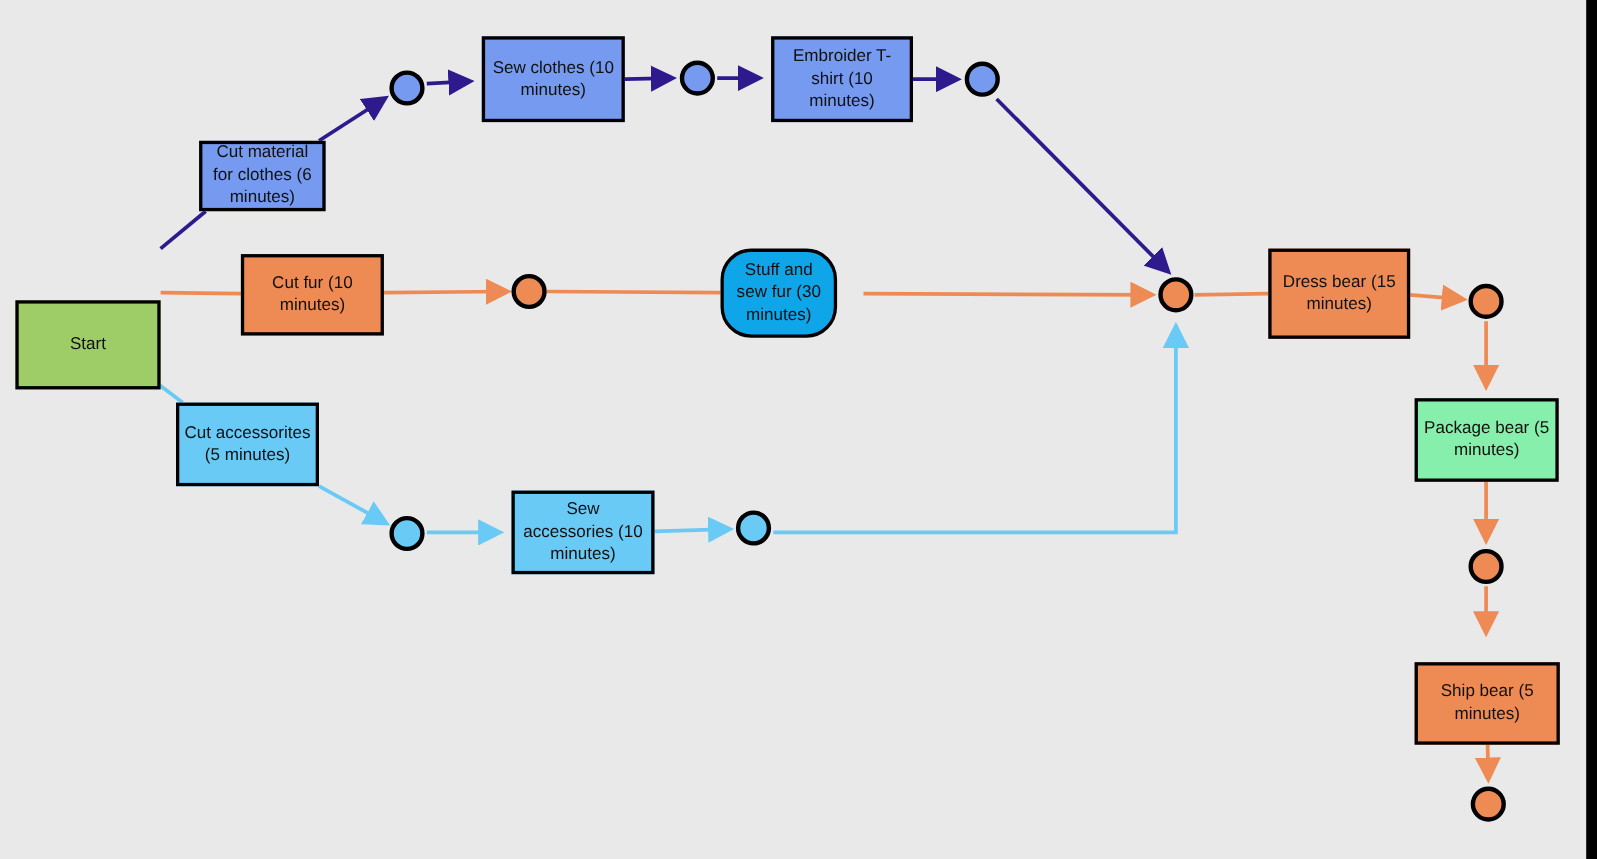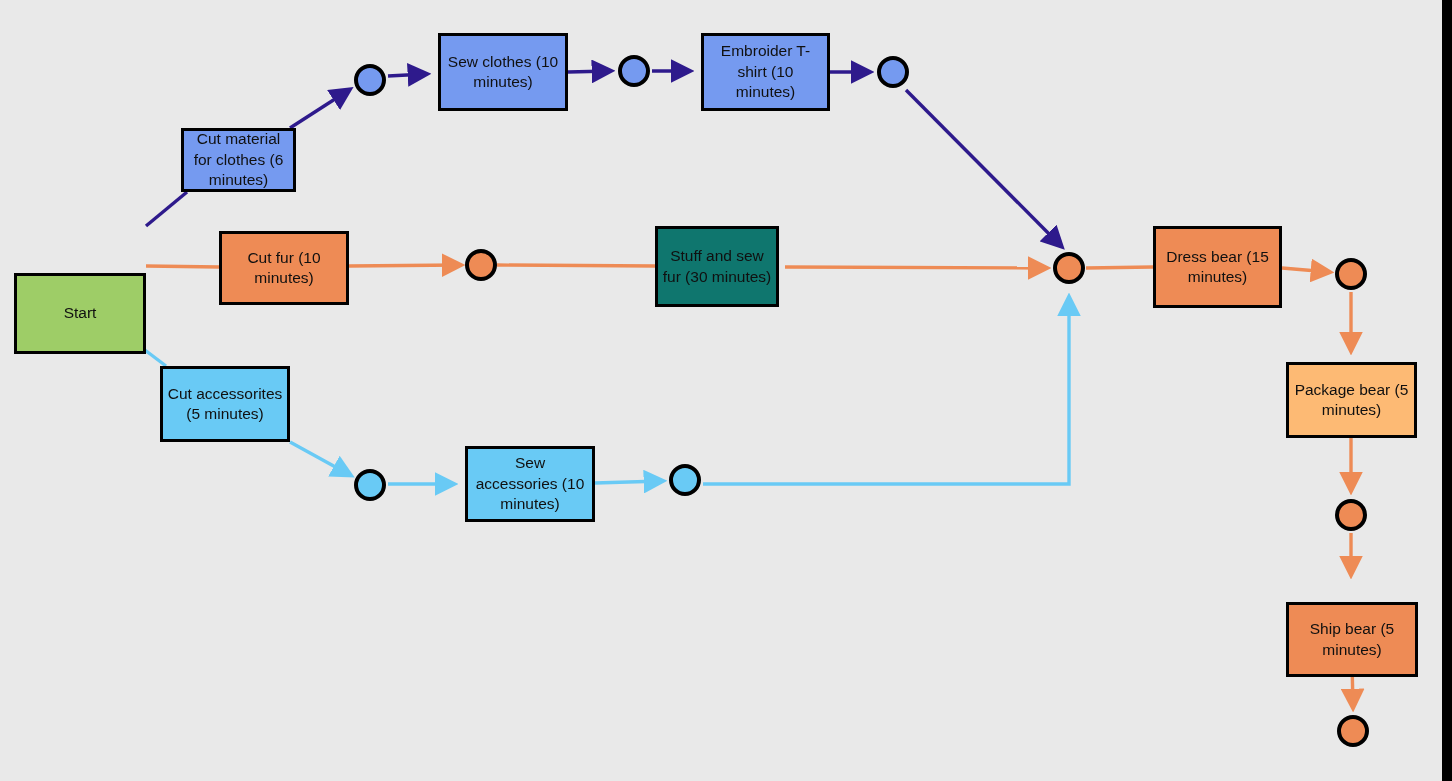--- a/index.html
+++ b/index.html
@@ -66,27 +66,27 @@
         </div>
         <div class="node" style="left: 438px; top: 33px; width: 130px; height: 78px; background: rgb(117, 154, 240);">
           <span>Sew clothes (10 minutes)</span>
         </div>
         <div class="node" style="left: 701px; top: 33px; width: 129px; height: 78px; background: rgb(117, 154, 240);">
           <span>Embroider T-shirt (10 minutes)</span>
         </div>
         <div class="node" style="left: 219px; top: 231px; width: 130px; height: 74px; background: rgb(238, 139, 85); justify-content: flex-end;">
           <span>Cut fur (10 minutes)</span>
         </div>
-        <div class="node" style="left: 655px; top: 226px; width: 124px; height: 81px; background: #0f766e;">
+        <div class="node" style="left: 655px; top: 226px; width: 106px; height: 81px; background: #0ea5e9; border-radius: 28px;">
           <span>Stuff and sew fur (30 minutes)</span>
         </div>
         <div class="node" style="left: 1153px; top: 226px; width: 129px; height: 82px; background: rgb(238, 139, 85);">
           <span>Dress bear (15 minutes)</span>
         </div>
-        <div class="node" style="left: 1286px; top: 362px; width: 131px; height: 76px; background: #fdba74;">
+        <div class="node" style="left: 1286px; top: 362px; width: 131px; height: 76px; background: #86efac;">
           <span>Package bear (5 minutes)</span>
         </div>
         <div class="node" style="left: 1286px; top: 602px; width: 132px; height: 75px; background: rgb(238, 139, 85); justify-content: flex-end;">
           <span>Ship bear (5 minutes)</span>
         </div>
         <div class="node" style="left: 160px; top: 366px; width: 130px; height: 76px; background: rgb(105, 202, 245);">
           <span>Cut accessorites (5 minutes)</span>
         </div>
         <div class="node" style="left: 465px; top: 446px; width: 130px; height: 76px; background: rgb(105, 202, 245);">
           <span>Sew accessories (10 minutes)</span>

